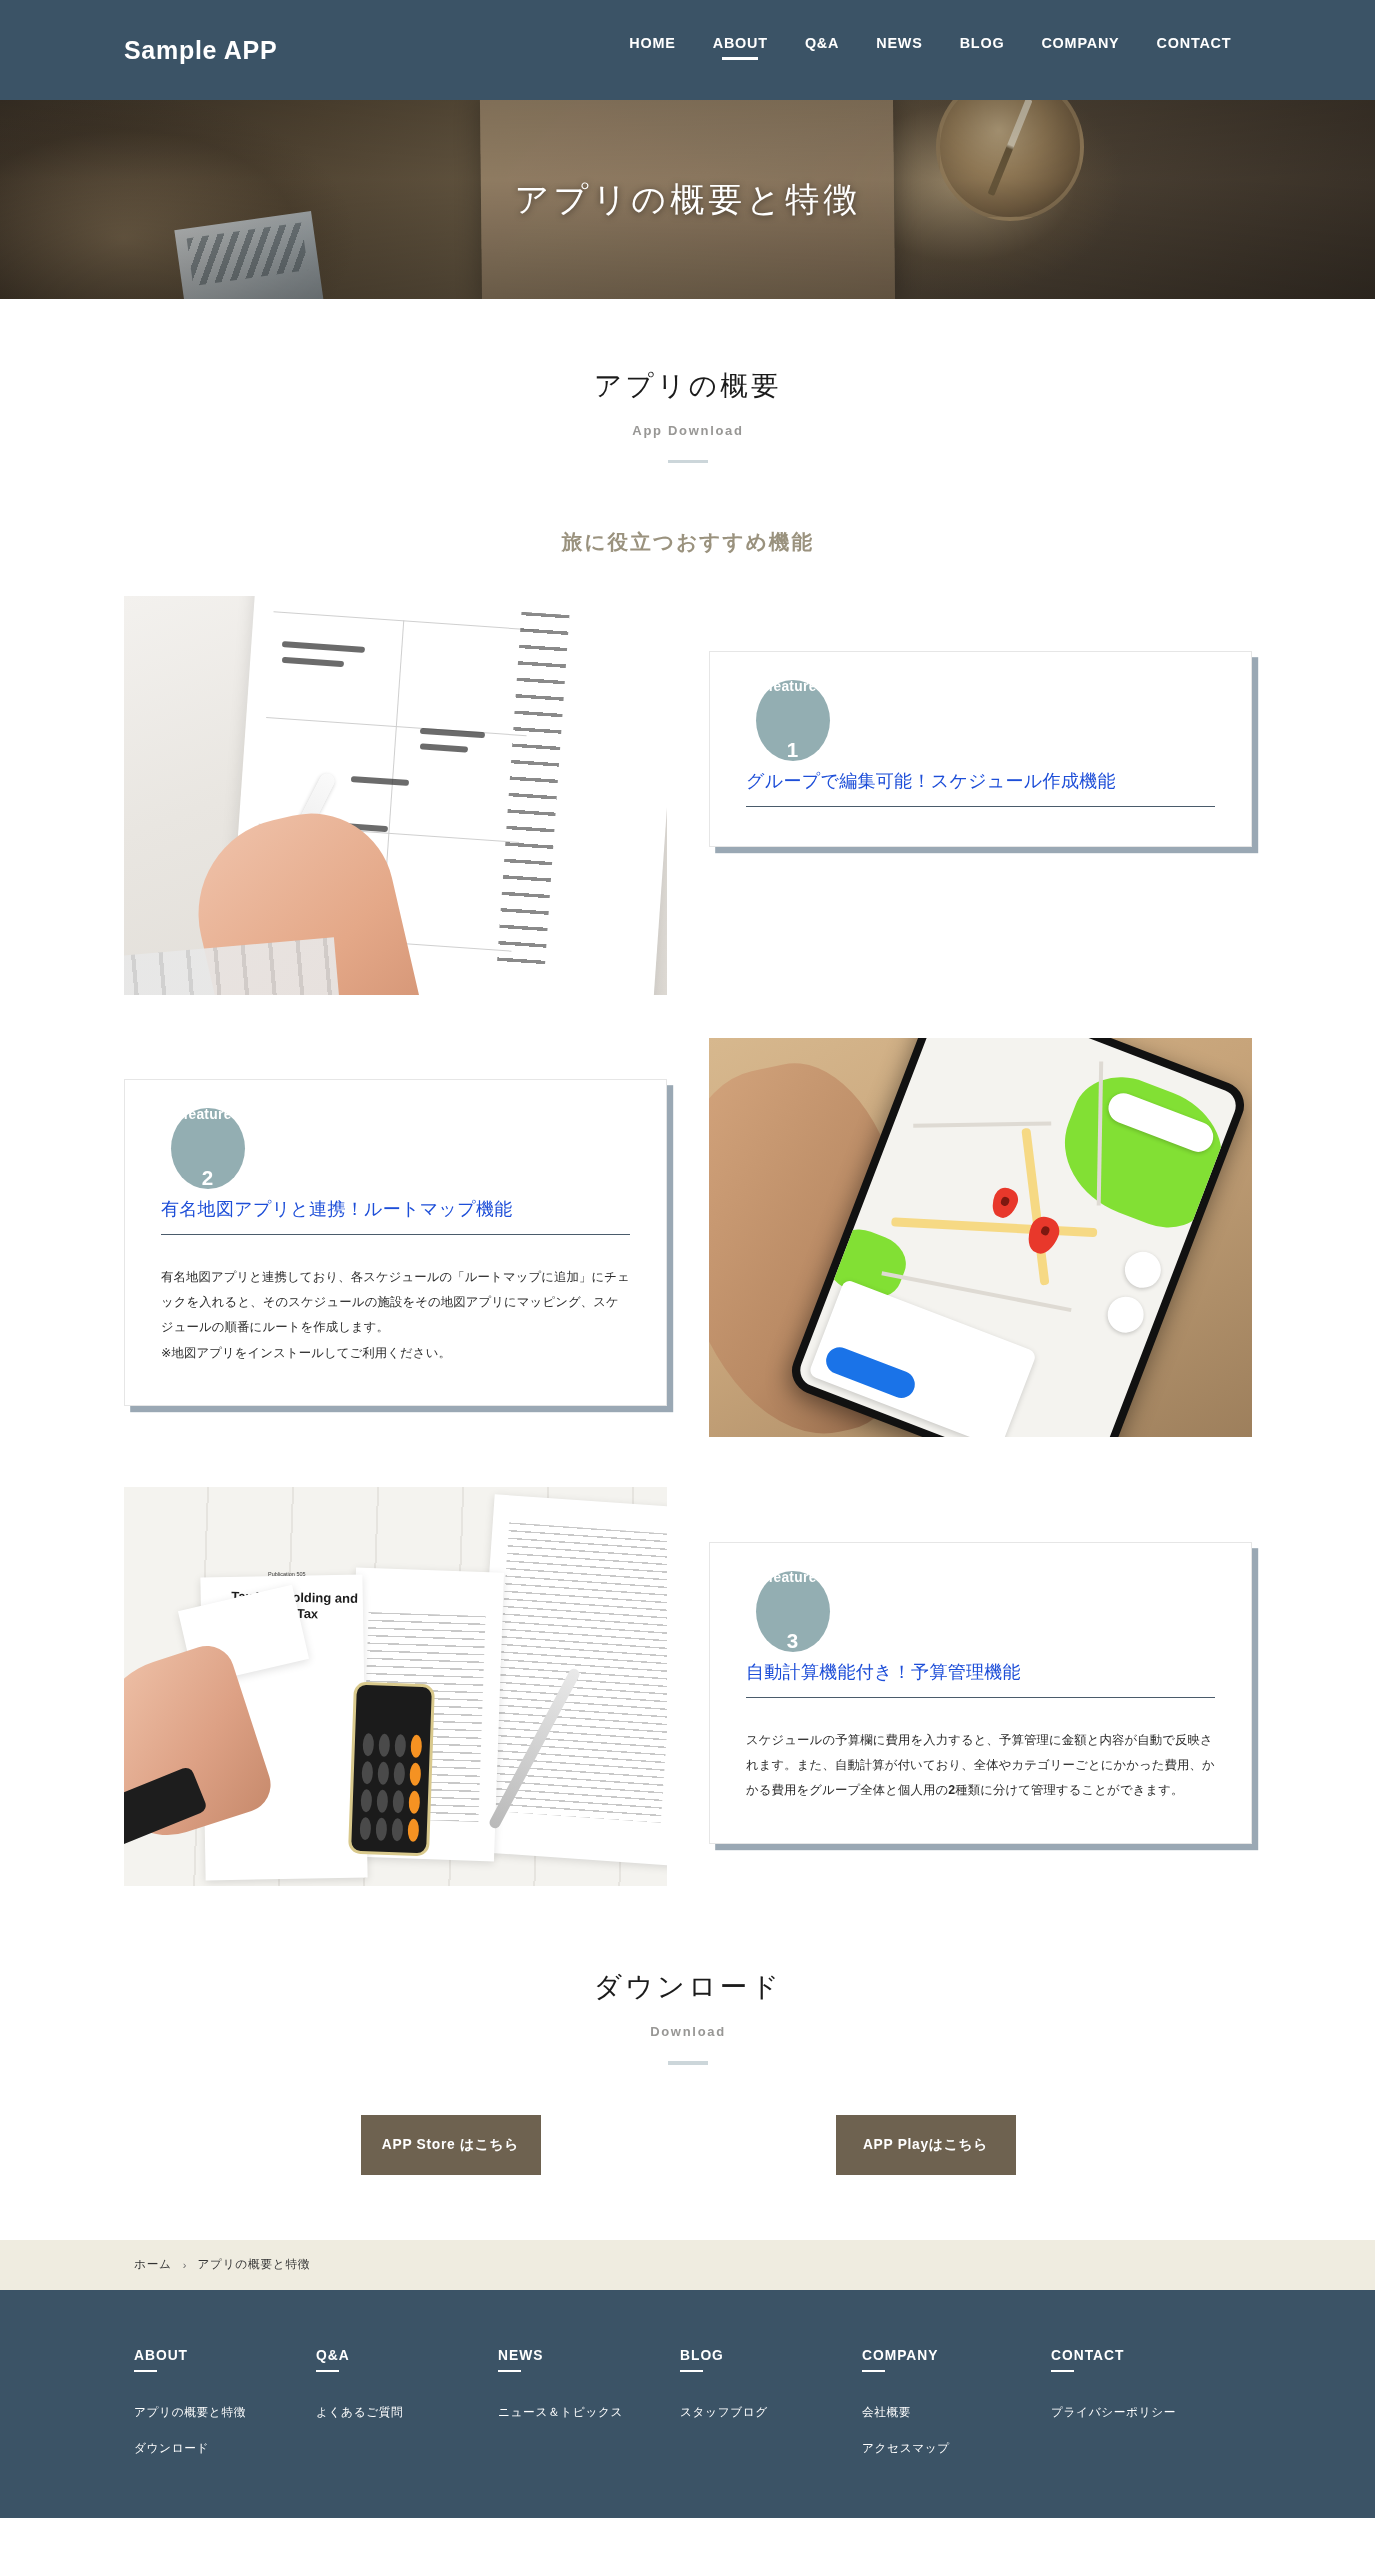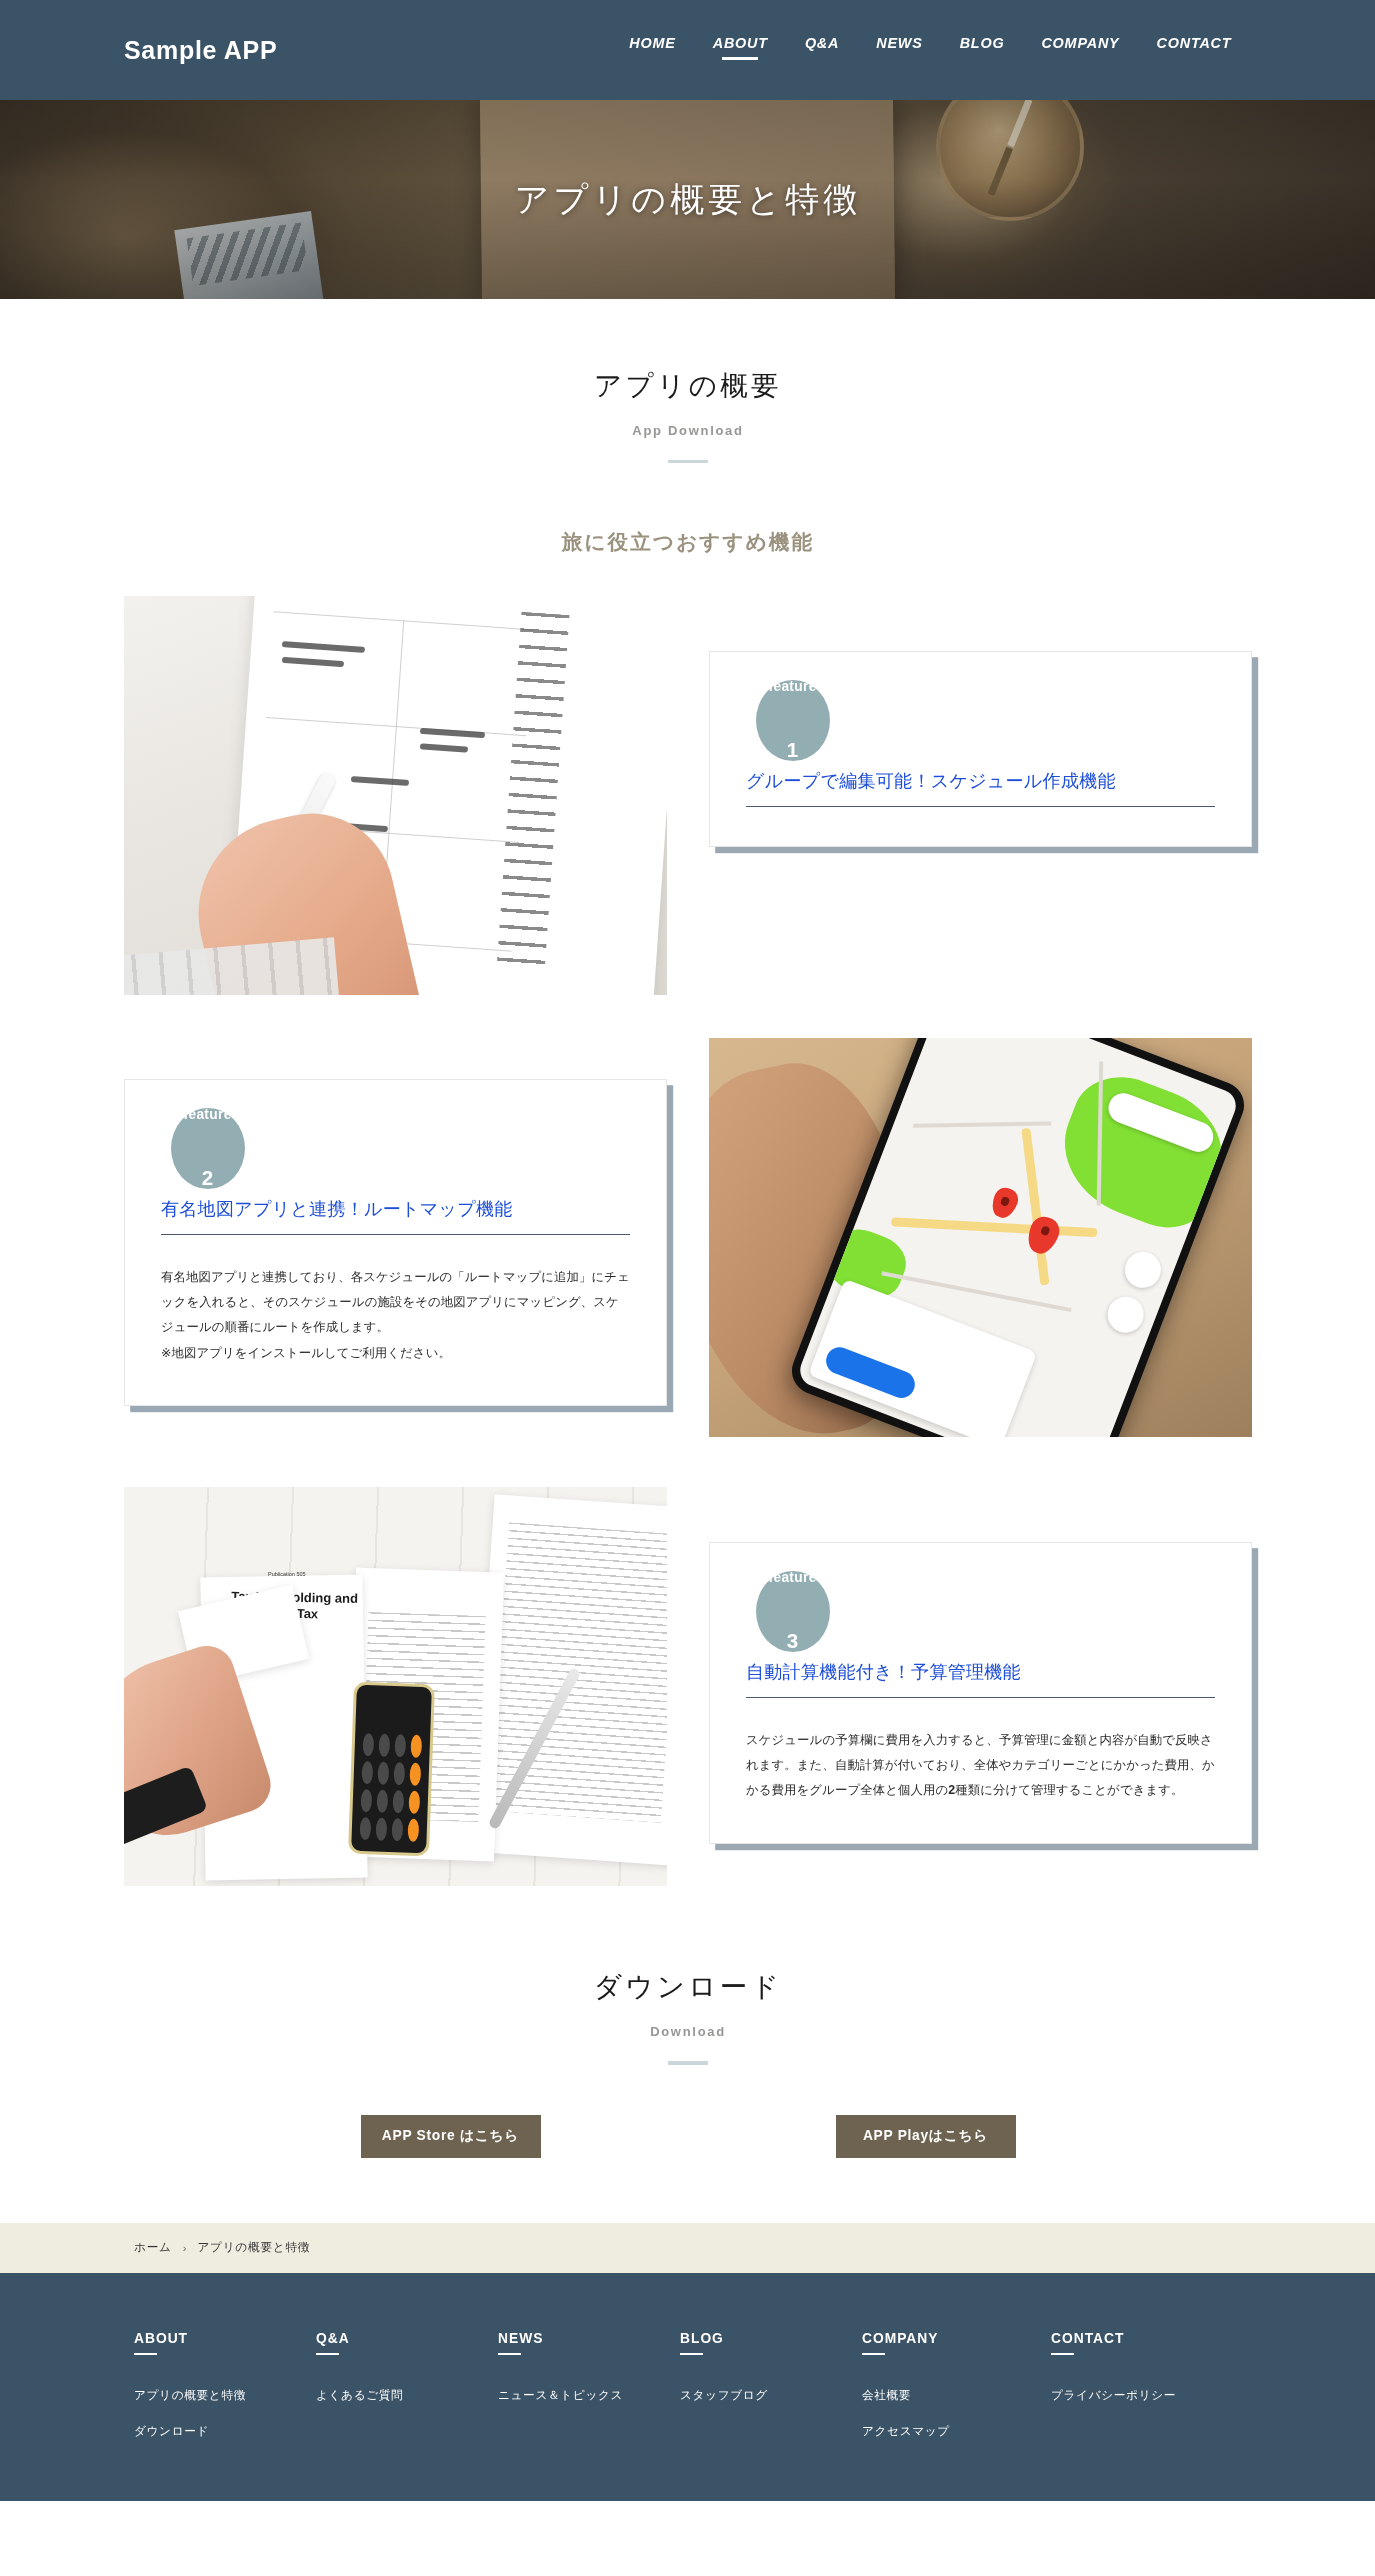--- a/index.html
+++ b/index.html
@@ -30,21 +30,20 @@
     font-weight: bold;
     letter-spacing: 0.7px;
     white-space: nowrap;
   }
   .main-nav {
     margin-left: auto;
     display: flex;
     align-items: flex-end;
     gap: 37px;
     padding-right: 20.6px;
-    font-style: italic;
   }
   .nav-link {
     color: #ffffff;
     font-size: 14.4px;
     font-weight: bold;
     letter-spacing: 0.8px;
     text-decoration: none;
     white-space: nowrap;
     position: relative;
     padding-bottom: 15px;
@@ -392,21 +391,21 @@
   }
   .dl-text b { font-weight: bold; }
   .dl-buttons {
     width: 1128px;
     margin: 50px auto 0;
     display: flex;
     justify-content: space-around;
     padding: 0 89px;
   }
   .dl-btn {
-    width: 180px; height: 43px;
+    width: 180px; height: 60px;
     background: #6e6250;
     color: #ffffff;
     font-size: 13.8px; font-weight: bold;
     display: flex; align-items: center; justify-content: center;
     letter-spacing: 0.7px;
     border: none; cursor: pointer;
     font-family: inherit;
   }
 
   

